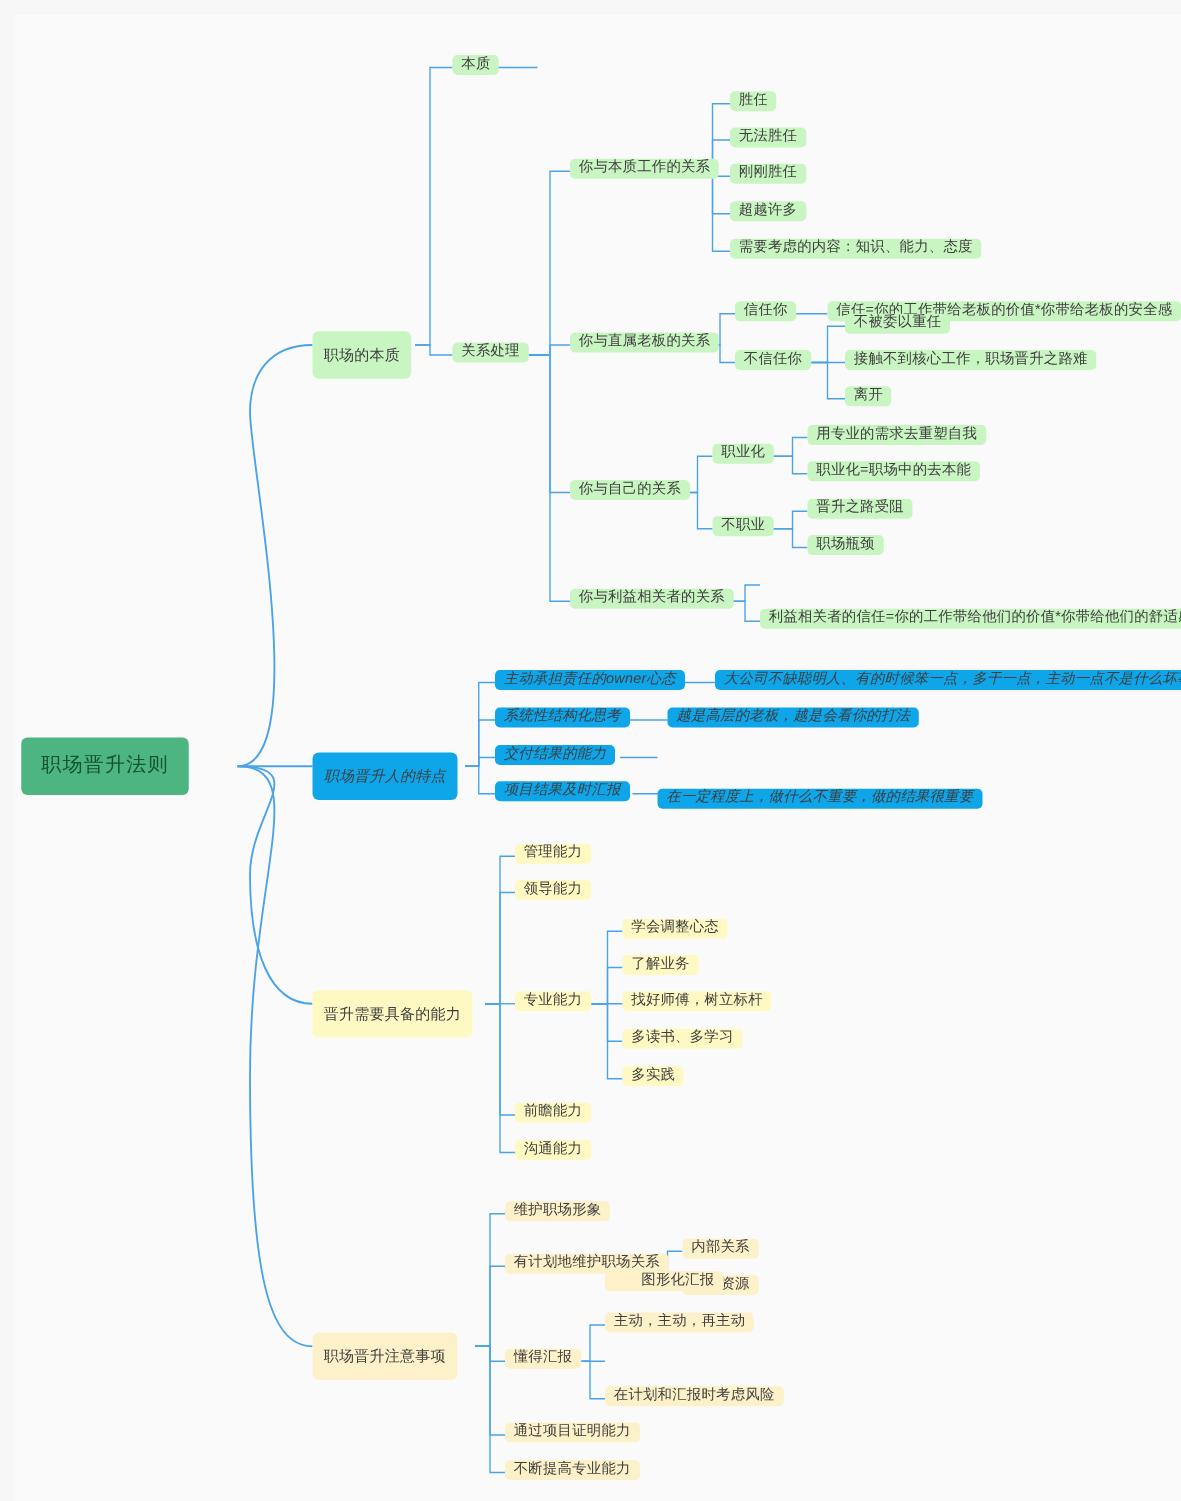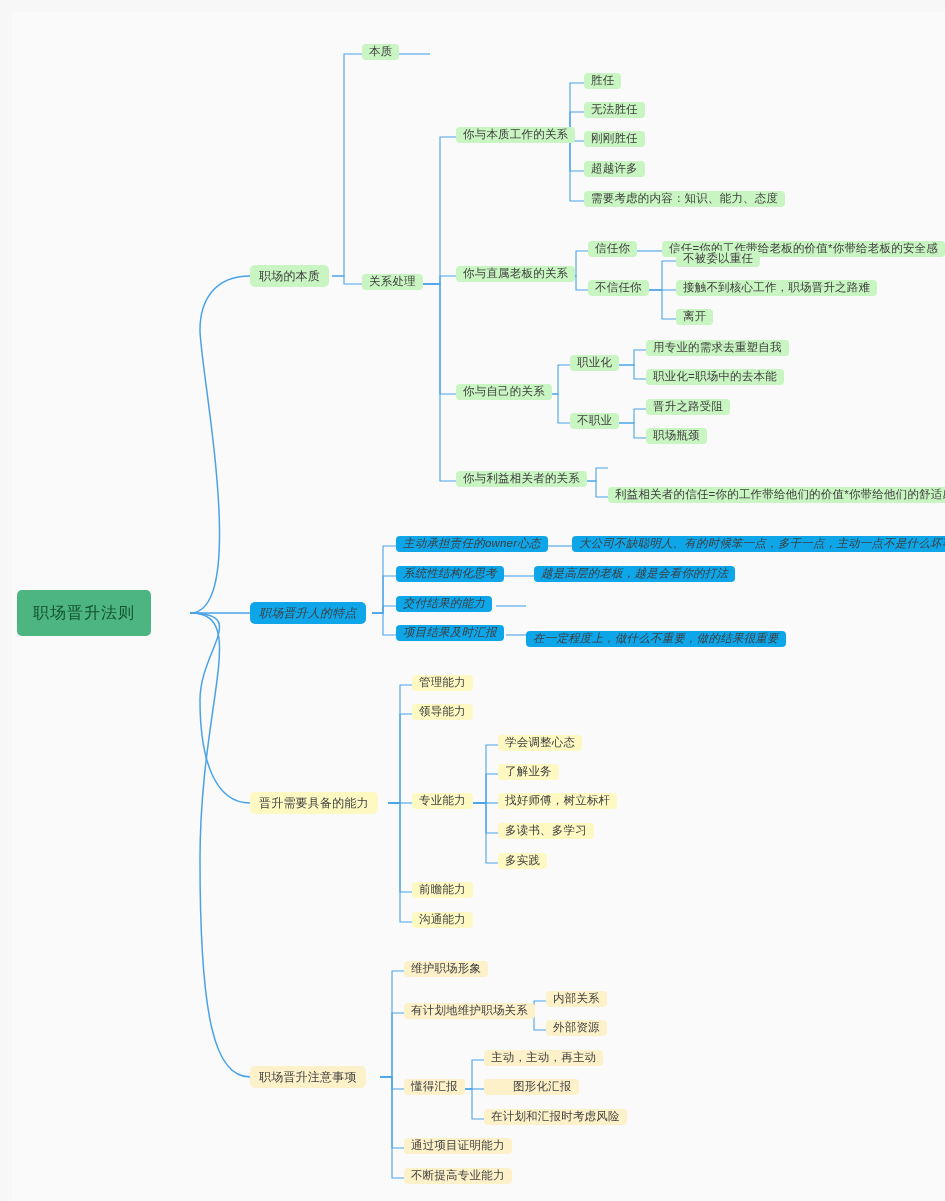--- a/index.html
+++ b/index.html
@@ -37,21 +37,21 @@
     font-size:16px;
     height:46px;
     border-radius:5px;
     padding:0 16px;
     letter-spacing:1px;
   }
   .g{background:#c9f5c2;}
   .b{background:#0ea5e9;font-style:italic;}
   .o{background:#fef9c3;}
   .y{background:#fdf1c9;}
-  .lv1{height:22px;font-size:12px;border-radius:5px;padding:0 9px;}
+  .lv1{height:38px;font-size:12px;border-radius:5px;padding:0 9px;}
 </style>
 </head>
 <body>
 
 <div id="canvas">
 
   <svg id="links" viewBox="0 0 945 1201">
 
     <path class="trunk" d="M190,613 C250,613 200,370 200,330 C200,300 215,276 250,276"></path>
     <path class="trunk" d="M190,613 L250,613"></path>
@@ -191,19 +191,19 @@
   <div class="node y lv1" style="left:250px;top:1066px;">职场晋升注意事项</div>
 
   <div class="node y" style="left:404px;top:961px;">维护职场形象</div>
 
   <div class="node y" style="left:404px;top:1003px;">有计划地维护职场关系</div>
   <div class="node y" style="left:546px;top:991px;">内部关系</div>
   <div class="node y" style="left:546px;top:1020px;">外部资源</div>
 
   <div class="node y" style="left:404px;top:1079px;">懂得汇报</div>
   <div class="node y" style="left:484px;top:1050px;">主动，主动，再主动</div>
-  <div class="node y" style="left:484px;top:1079px;padding-left:29px;">图形化汇报</div>
+  <div class="node y" style="left:484px;top:1017px;padding-left:29px;">图形化汇报</div>
   <div class="node y" style="left:484px;top:1109px;">在计划和汇报时考虑风险</div>
 
   <div class="node y" style="left:404px;top:1138px;">通过项目证明能力</div>
   <div class="node y" style="left:404px;top:1168px;">不断提高专业能力</div>
 
 </div>
 
 </body></html>

